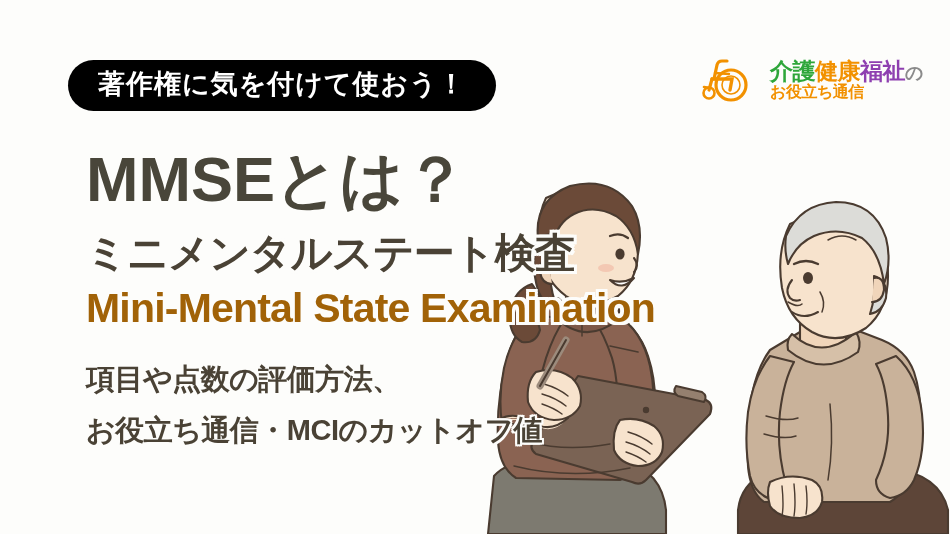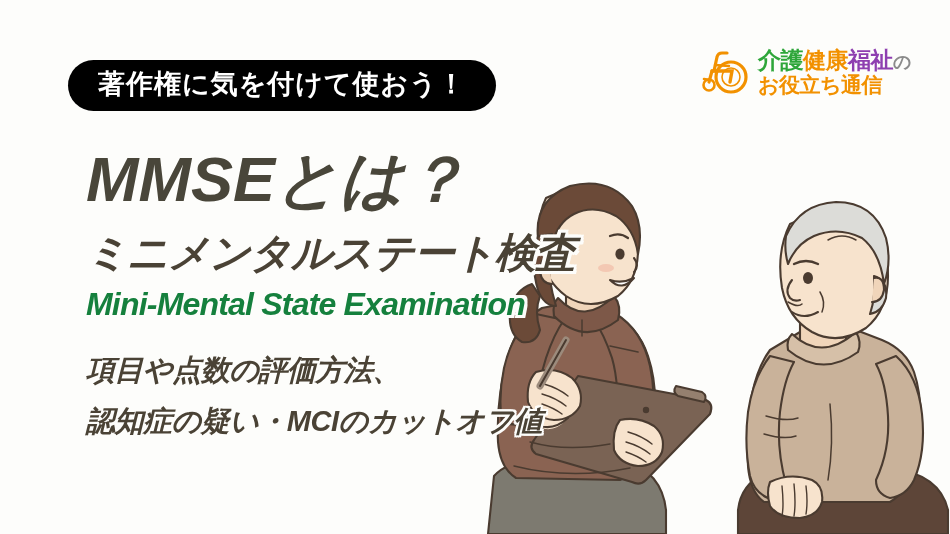--- a/index.html
+++ b/index.html
@@ -14,27 +14,27 @@
     position: relative;
     width: 950px;
     height: 534px;
     background: #fdfdfb;
     overflow: hidden;
   }
 
   
   #logo {
     position: absolute;
-    top: 40px;
+    top: 48px;
     left: 700px;
     width: 240px;
     height: 64px;
     display: flex;
     align-items: center;
-    gap: 6px;
+    gap: 18px;
   }
   #wheelchair-icon {
     width: 52px;
     height: 46px;
     flex: 0 0 52px;
   }
   #logo-text {
     display: flex;
     flex-direction: column;
     justify-content: center;
@@ -45,21 +45,21 @@
     font-weight: 700;
     letter-spacing: -0.5px;
     white-space: nowrap;
   }
   #logo-line1 span { display: inline; }
   .lg-green  { color: #2ea63a; }
   .lg-orange { color: #f29100; }
   .lg-purple { color: #8e3fb0; }
   .lg-gray   { color: #8b8b8b; font-size: 18px; }
   #logo-line2 {
-    font-size: 21px;
+    font-size: 16px;
     font-weight: 700;
     color: #f29100;
     letter-spacing: -0.5px;
     white-space: nowrap;
     margin-top: 1px;
   }
 
   
   #copyright-badge {
     position: absolute;
@@ -78,21 +78,20 @@
     white-space: nowrap;
     line-height: 1;
   }
 
   
   #text-block {
     position: absolute;
     left: 86px;
     top: 148px;
     z-index: 5;
-    font-style: italic;
   }
   #main-title {
     font-size: 63px;
     font-weight: 800;
     color: #49463a;
     letter-spacing: 0px;
     line-height: 1;
     white-space: nowrap;
     margin: 0 0 22px 0;
     text-shadow:
@@ -106,23 +105,23 @@
     letter-spacing: -1px;
     line-height: 1;
     white-space: nowrap;
     margin: 0 0 14px 0;
     text-shadow:
       3px 0 0 #fdfdfb, -3px 0 0 #fdfdfb, 0 3px 0 #fdfdfb, 0 -3px 0 #fdfdfb,
       3px 3px 0 #fdfdfb, -3px -3px 0 #fdfdfb, 3px -3px 0 #fdfdfb, -3px 3px 0 #fdfdfb,
       2px 3px 0 #fdfdfb, -2px 3px 0 #fdfdfb;
   }
   #subtitle-en {
-    font-size: 32px;
+    font-size: 41px;
     font-weight: 800;
-    color: #15803d;
+    color: #a16207;
     letter-spacing: -0.8px;
     line-height: 1;
     white-space: nowrap;
     margin: 0 0 36px 0;
     text-shadow:
       3px 0 0 #fdfdfb, -3px 0 0 #fdfdfb, 0 3px 0 #fdfdfb, 0 -3px 0 #fdfdfb,
       3px 3px 0 #fdfdfb, -3px -3px 0 #fdfdfb, 3px -3px 0 #fdfdfb, -3px 3px 0 #fdfdfb,
       2px 3px 0 #fdfdfb, -2px 3px 0 #fdfdfb;
   }
   .desc-line {
@@ -315,17 +314,17 @@
       </g>
     </svg>
   </div>
 
   <div id="text-block">
     <h1 id="main-title">MMSEとは？</h1>
     <div id="subtitle-ja">ミニメンタルステート検査</div>
     <div id="subtitle-en">Mini-Mental State Examination</div>
     <div id="description">
       <div class="desc-line">項目や点数の評価方法、</div>
-      <div class="desc-line">認知症の疑い・MCIのカットオフ値</div>
+      <div class="desc-line">お役立ち通信・MCIのカットオフ値</div>
     </div>
   </div>
 
 </div>
 
 </body></html>

